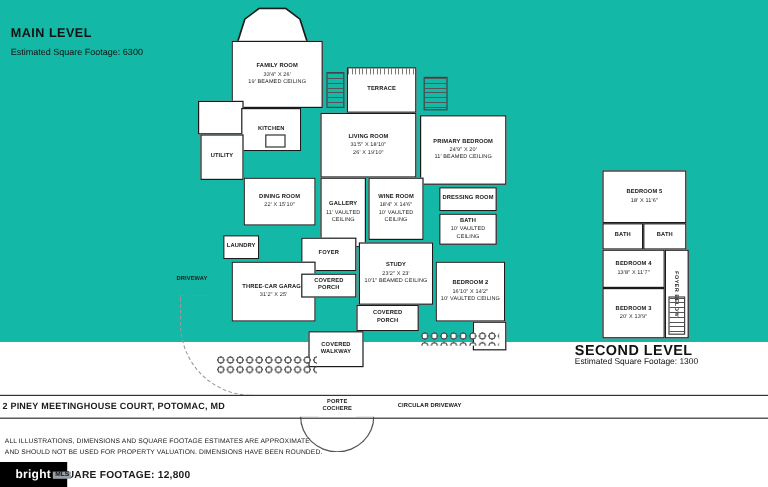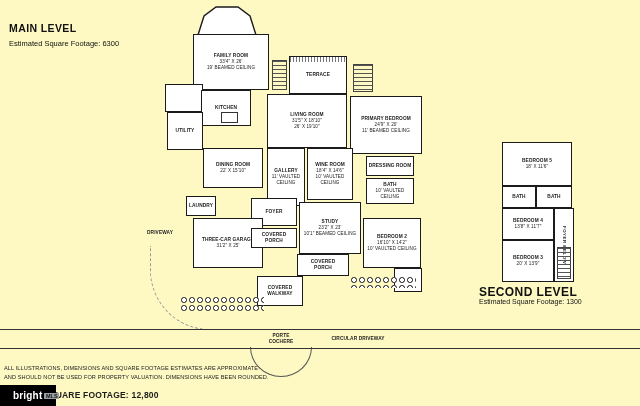--- a/index.html
+++ b/index.html
@@ -1,18 +1,18 @@
 <!DOCTYPE html>
 <html><head>
 <meta charset="utf-8">
 <style>
   * { margin:0; padding:0; box-sizing:border-box; }
   html,body { width:640px; height:406px; overflow:hidden; }
   body { font-family:"Liberation Sans", sans-serif; background:#fff; position:relative; color:#1b1b1b; }
-  .sheet { position:absolute; inset:0; width:640px; height:406px; background:#fef9c3; }
+  .sheet { position:absolute; inset:0; width:640px; height:285px; background:#14b8a6; }
   .abs { position:absolute; }
 
   
   .h1 { font-weight:700; font-size:10.5px; letter-spacing:.4px; color:#111; }
   .h2 { font-size:7.5px; color:#111; }
 
   
   .room { position:absolute; border:1.3px solid #1b1b1b; background:#fff;
           display:flex; align-items:center; justify-content:center; text-align:center; }
   .thin { border-width:1px; }
@@ -259,20 +259,21 @@
 
   <div class="room thin" style="left:554px;top:208px;width:20px;height:74px">
     <span class="vert">FOYER BELOW</span>
   </div>
   <div class="treads-h" style="left:557px;top:247px;width:14px;height:32px"></div>
 
   <div class="abs h1" style="left:479px;top:285px;font-size:12px">SECOND LEVEL</div>
   <div class="abs h2" style="left:479px;top:298px;font-size:7px">Estimated Square Footage: 1300</div>
 
   <div class="rule" style="top:329px"></div>
+  <div class="addr" style="left:2px;top:334px">2 PINEY MEETINGHOUSE COURT, POTOMAC, MD</div>
   <div class="rule" style="top:348px"></div>
 
   <div class="disc" style="left:4px;top:365px">ALL ILLUSTRATIONS, DIMENSIONS AND SQUARE FOOTAGE ESTIMATES ARE APPROXIMATE</div>
   <div class="disc" style="left:4px;top:374px">AND  SHOULD NOT BE USED FOR PROPERTY VALUATION. DIMENSIONS HAVE BEEN ROUNDED.</div>
 
   <div class="total" style="left:12px;top:390px">TOTAL SQUARE FOOTAGE: 12,800</div>
 
   <div class="wm">
     <span class="b">bright</span>
     <span class="m">MLS</span>

